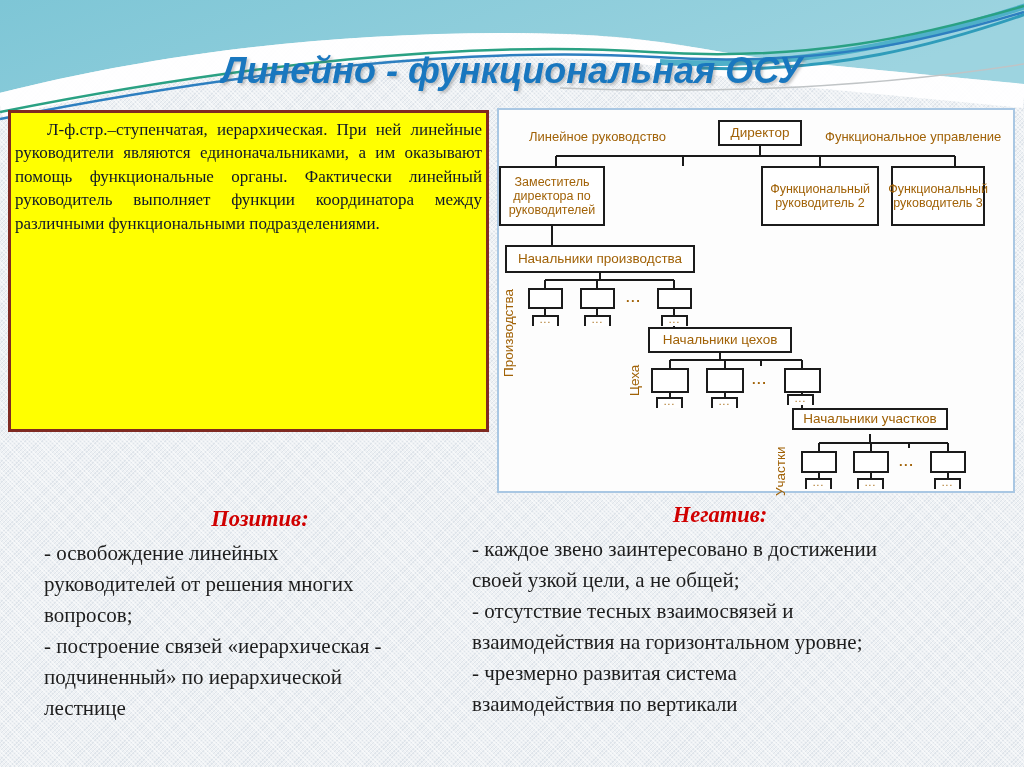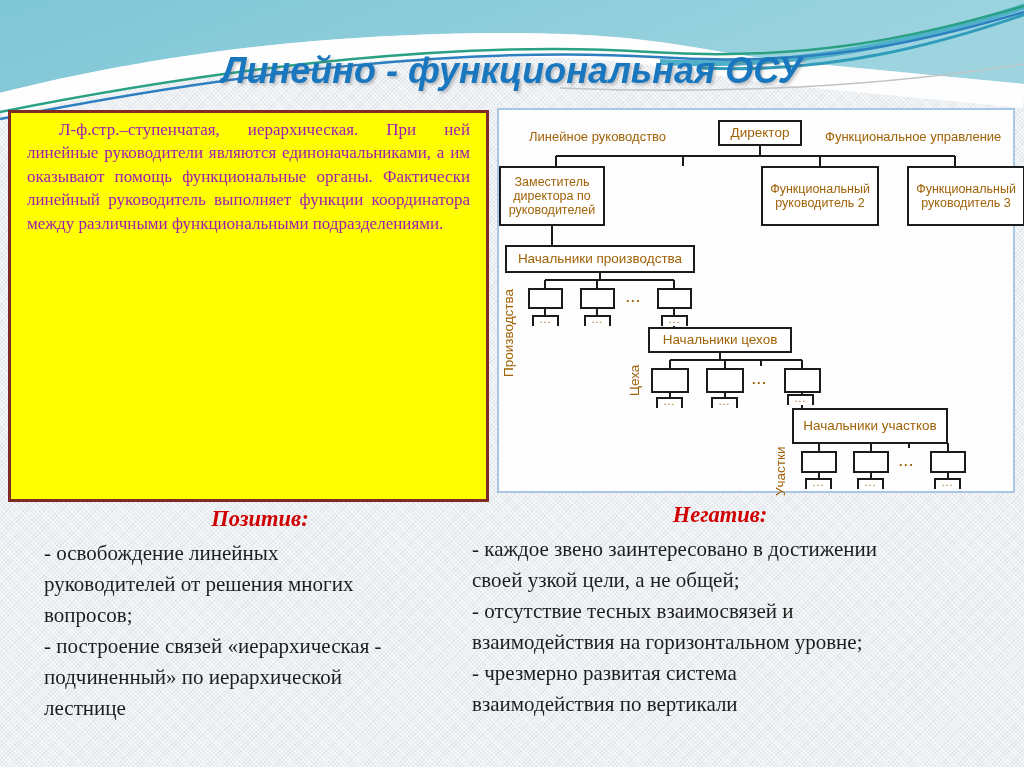--- a/index.html
+++ b/index.html
@@ -11,23 +11,23 @@
       repeating-linear-gradient(45deg, rgba(255,255,255,.55) 0 1px, transparent 1px 3px),
       repeating-linear-gradient(-45deg, rgba(203,212,222,.45) 0 1px, transparent 1px 3px);
   }
   .header{position:absolute;left:0;top:0;width:1024px;height:160px;}
   .title{
     position:absolute;left:0;top:50px;width:1024px;margin:0;text-align:center;
     font-family:"Liberation Sans",sans-serif;font-style:italic;font-weight:bold;
     font-size:36px;color:#1977bf;text-shadow:2px 2px 3px rgba(90,90,90,.35);
   }
   .desc{
-    position:absolute;left:8px;top:110px;width:481px;height:392px;box-sizing:border-box;
-    background:#ffff00;border:3px solid #7f2a22;padding:5px 16px;
-    font-size:17px;line-height:23.4px;color:#a21caf;text-align:justify;
+    position:absolute;left:8px;top:110px;width:481px;height:322px;box-sizing:border-box;
+    background:#ffff00;border:3px solid #7f2a22;padding:5px 4px;
+    font-size:17px;line-height:23.4px;color:#0f172a;text-align:justify;
   }
   .desc p{margin:0;text-indent:32px;}
   .panel{
     position:absolute;left:497px;top:108px;width:518px;height:385px;box-sizing:border-box;
     background:#fdfdfd;border:2px solid #a9c7e3;
     font-family:"Liberation Sans",sans-serif;color:#a16207;
   }
   .connectors{position:absolute;left:0;top:0;width:514px;height:381px;}
   .dbox{
     position:absolute;box-sizing:border-box;border:2px solid #1b1b1b;background:#fff;
@@ -102,21 +102,21 @@
         M371,324 V333 M320,333 H449 M320,333 V341 M372,333 V341 M410,333 V338 M449,333 V341
         M320,363 V368 M372,363 V368 M449,363 V368"></path>
     </svg>
 
     <div class="dlabel" style="left:30px;top:19px;">Линейное руководство</div>
     <div class="dbox big" style="left:219px;top:10px;width:84px;height:26px;">Директор</div>
     <div class="dlabel" style="left:326px;top:19px;">Функциональное управление</div>
 
     <div class="dbox" style="left:0px;top:56px;width:106px;height:60px;">Заместитель директора по руководителей</div>
     <div class="dbox" style="left:262px;top:56px;width:118px;height:60px;">Функциональный руководитель 2</div>
-    <div class="dbox" style="left:408px;top:56px;width:118px;height:60px;">Функциональный руководитель 3</div>
+    <div class="dbox" style="left:392px;top:56px;width:94px;height:60px;">Функциональный руководитель 3</div>
 
     <div class="dbox big" style="left:6px;top:135px;width:190px;height:28px;">Начальники производства</div>
     <div class="vlabel" style="left:2px;top:165px;height:102px;">Производства</div>
 
     <div class="sbox" style="left:29px;top:178px;width:35px;height:21px;"></div>
     <div class="sbox" style="left:81px;top:178px;width:35px;height:21px;"></div>
     <div class="dots" style="left:127px;top:180px;">...</div>
     <div class="sbox" style="left:158px;top:178px;width:35px;height:21px;"></div>
     <div class="sub" style="left:33px;top:205px;">...</div>
     <div class="sub" style="left:85px;top:205px;">...</div>
@@ -126,21 +126,21 @@
     <div class="vlabel" style="left:128px;top:254px;height:32px;">Цеха</div>
 
     <div class="sbox" style="left:152px;top:258px;width:38px;height:25px;"></div>
     <div class="sbox" style="left:207px;top:258px;width:38px;height:25px;"></div>
     <div class="dots" style="left:253px;top:262px;">...</div>
     <div class="sbox" style="left:285px;top:258px;width:37px;height:25px;"></div>
     <div class="sub" style="left:157px;top:287px;">...</div>
     <div class="sub" style="left:212px;top:287px;">...</div>
     <div class="sub" style="left:288px;top:284px;">...</div>
 
-    <div class="dbox big" style="left:293px;top:298px;width:156px;height:36px;">Начальники участков</div>
+    <div class="dbox big" style="left:293px;top:298px;width:156px;height:22px;">Начальники участков</div>
     <div class="vlabel" style="left:274px;top:330px;height:56px;">Участки</div>
 
     <div class="sbox" style="left:302px;top:341px;width:36px;height:22px;"></div>
     <div class="sbox" style="left:354px;top:341px;width:36px;height:22px;"></div>
     <div class="dots" style="left:400px;top:344px;">...</div>
     <div class="sbox" style="left:431px;top:341px;width:36px;height:22px;"></div>
     <div class="sub" style="left:306px;top:368px;">...</div>
     <div class="sub" style="left:358px;top:368px;">...</div>
     <div class="sub" style="left:435px;top:368px;">...</div>
   </div>

